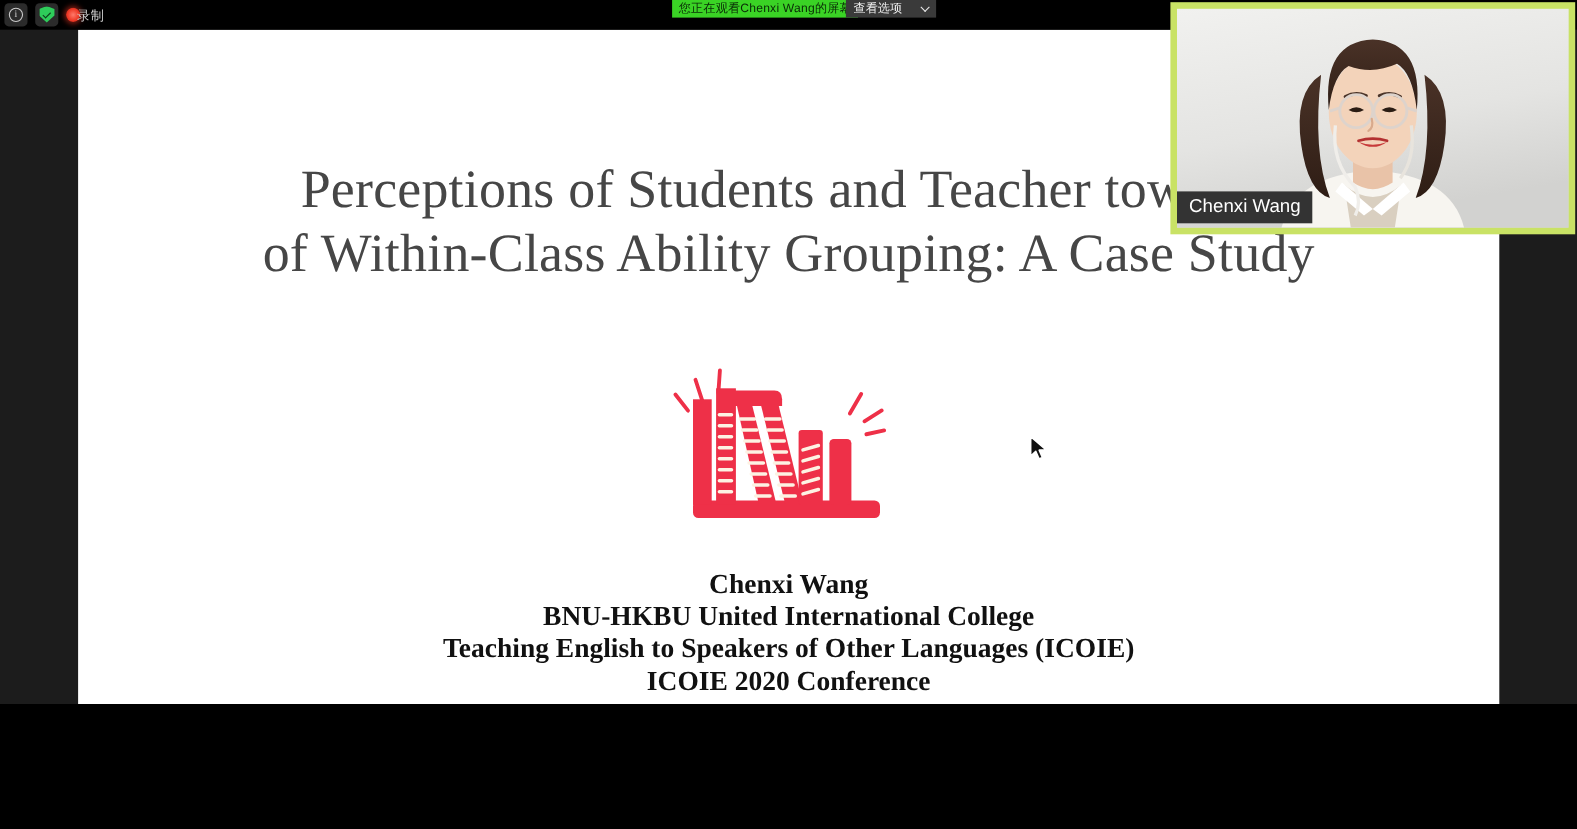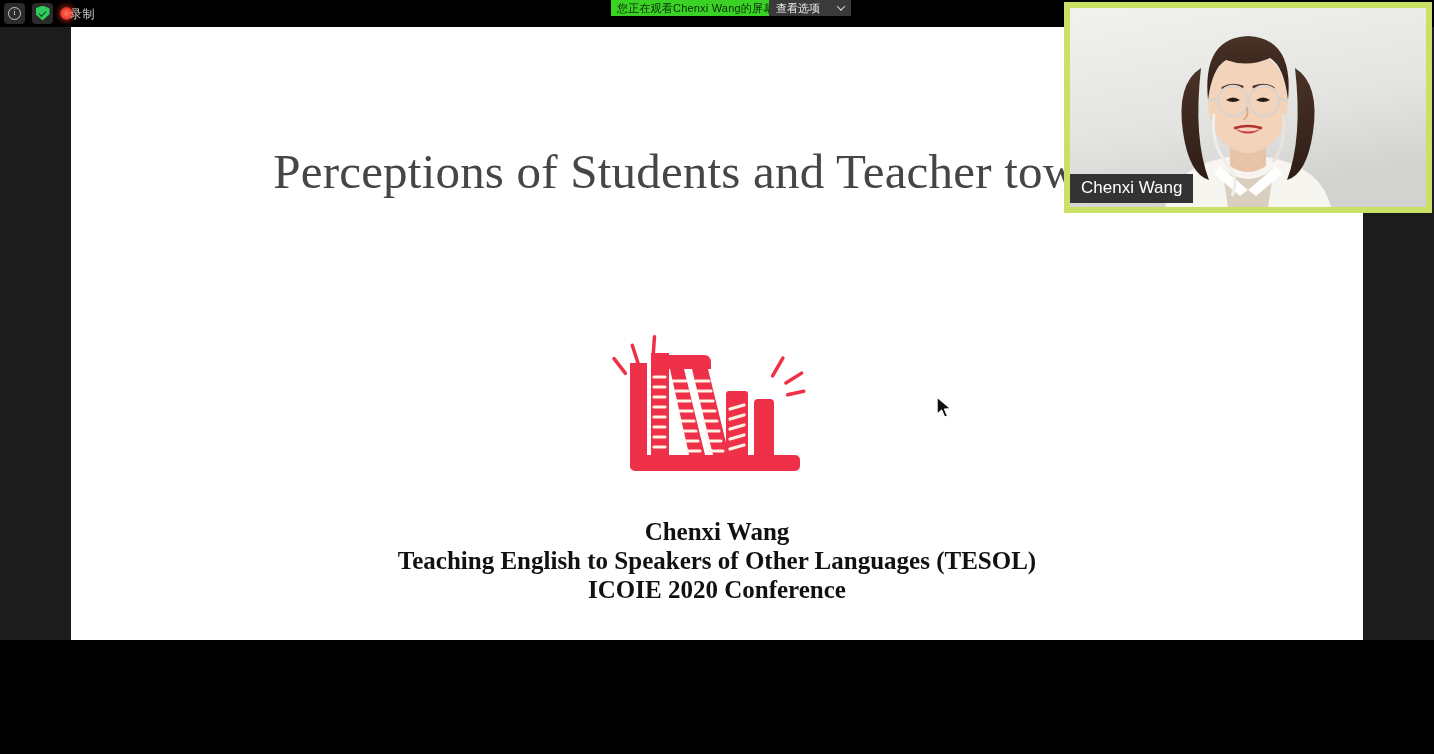--- a/index.html
+++ b/index.html
@@ -263,20 +263,21 @@
     <div id="view-options">
       <span>查看选项</span>
       <span class="chev"></span>
     </div>
   </div>
 
   <div id="slide">
 
     <div id="slide-title">
       <div>Perceptions of Students and Teacher towards</div>
+      <div>of Within-Class Ability Grouping: A Case Study</div>
     </div>
 
     <svg id="books-icon" viewBox="0 0 220 160">
       <g fill="#ee3048">
 
         <rect x="10" y="30" width="3.5" height="22" rx="1.7" transform="rotate(-38 11.7 41)"></rect>
         <rect x="26" y="18" width="3.5" height="26" rx="1.7" transform="rotate(-18 27.7 31)"></rect>
         <rect x="44" y="10" width="3.5" height="24" rx="1.7" transform="rotate(4 45.7 22)"></rect>
 
         <rect x="168" y="30" width="3.5" height="24" rx="1.7" transform="rotate(30 169.7 42)"></rect>
@@ -328,21 +329,22 @@
         <line x1="122" y1="84" x2="136" y2="80"></line>
         <line x1="122" y1="94" x2="136" y2="90"></line>
         <line x1="122" y1="104" x2="136" y2="100"></line>
         <line x1="122" y1="114" x2="136" y2="110"></line>
         <line x1="122" y1="124" x2="136" y2="120"></line>
       </g>
     </svg>
 
     <div id="slide-body">
       <div>Chenxi Wang</div>
-      <div>Teaching English to Speakers of Other Languages (TESOL)</div>
+      <div>BNU-HKBU United International College</div>
+      <div>Teaching English to Speakers of Other Languages (ICOIE)</div>
       <div>ICOIE 2020 Conference</div>
     </div>
   </div>
 
   <div id="ppt-bar">
     <div id="ppt-controls">
 
       <div class="ctl">
         <svg width="34" height="26" viewBox="0 0 34 26">
           <path d="M22 9 L22 4 L4 13 L22 22 L22 17 L32 17 L32 9 Z" fill="#a21c12"></path>

